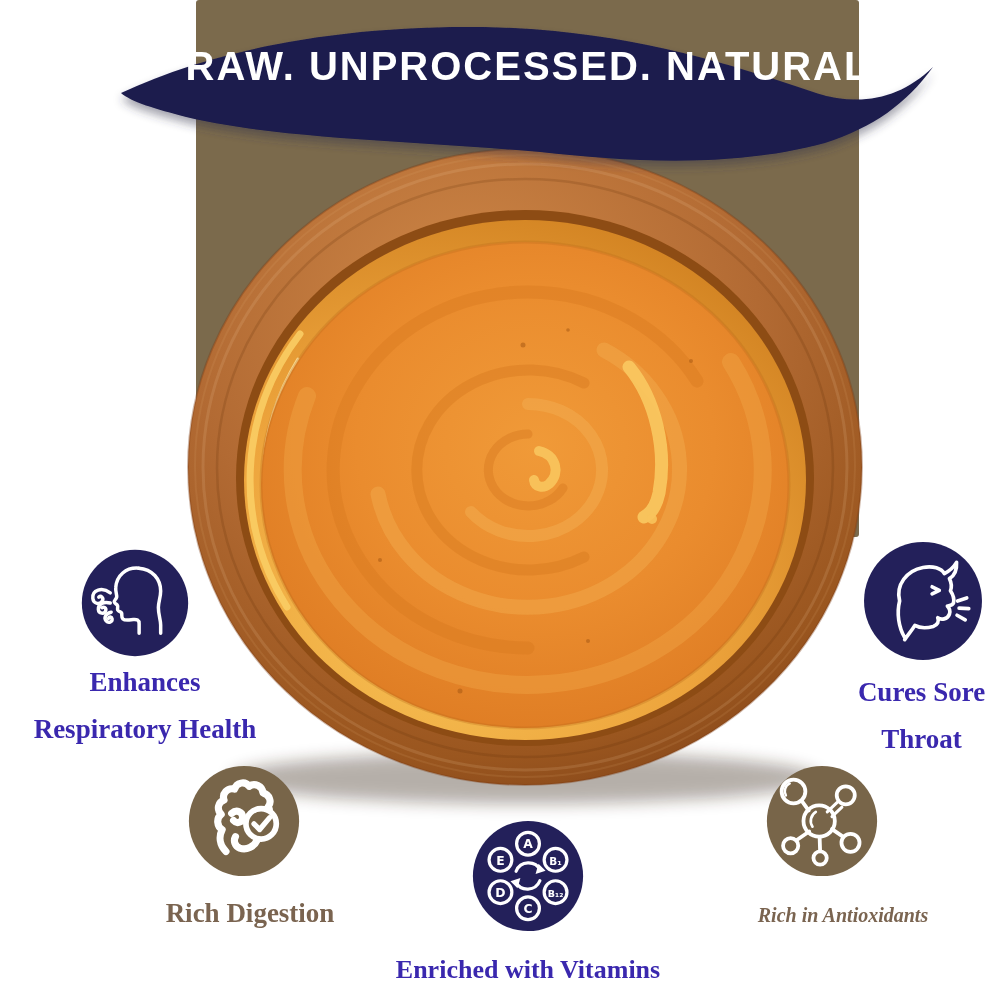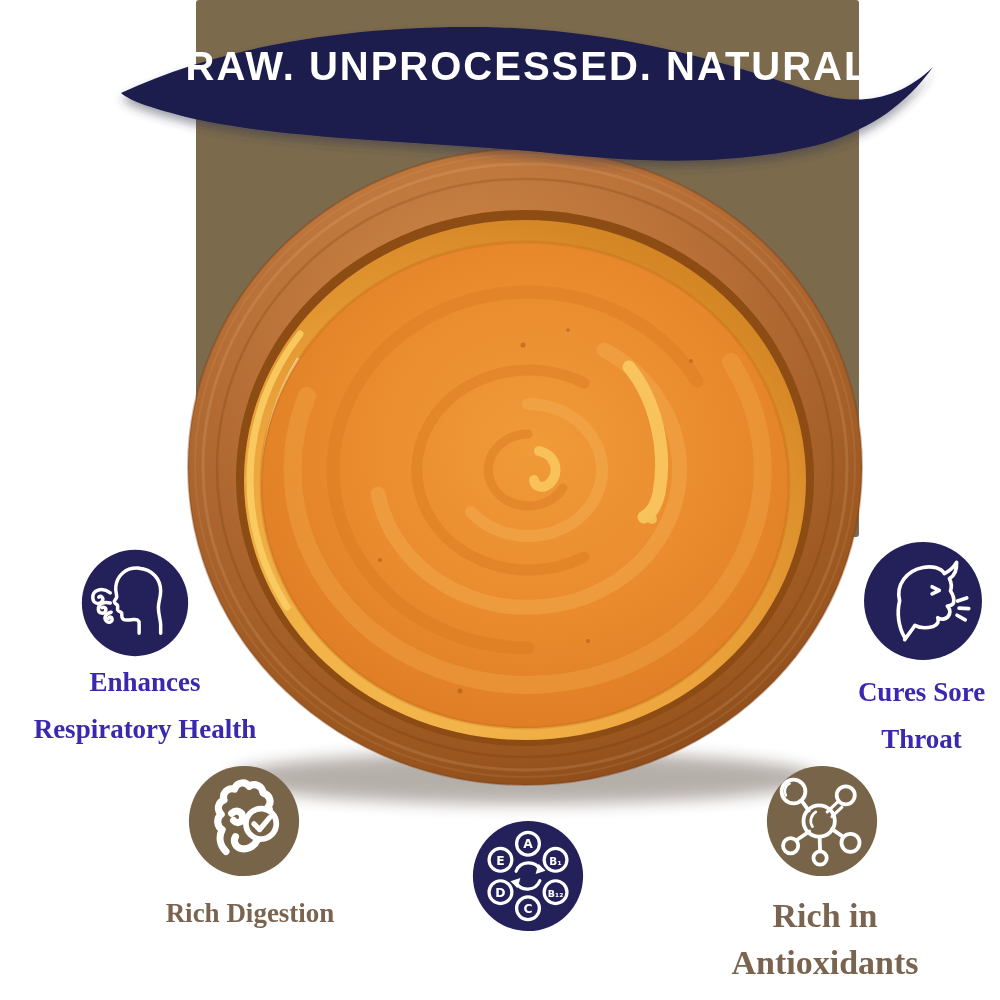--- a/index.html
+++ b/index.html
@@ -15,21 +15,21 @@
   .badge svg{display:block;}
   
   .benefit-label{position:absolute;z-index:6;text-align:center;font-weight:700;font-size:27px;}
   .benefit-label .ln{height:47px;line-height:47px;}
   .violet{color:#3a28ae;}
   .brown{color:#7a6450;}
   .lbl-resp{left:-12px;top:659px;width:258px;}
   .lbl-sore{left:771px;top:669px;width:245px;}
   .lbl-dig{left:97px;top:890px;width:250px;}
   .lbl-vit{left:330px;top:946px;width:340px;font-size:26px;}
-  .lbl-anti{left:662px;top:892px;width:270px;font-size:34px;}
+  .lbl-anti{left:680px;top:892px;width:270px;font-size:20px;font-style:italic;}
   .wave-svg{z-index:4;}
   .bowl-svg{z-index:3;}
   .bg-svg{z-index:1;}
 </style>
 </head>
 <body>
 
 <div class="stage">
 
   <svg class="layer bg-svg" width="1000" height="1000" viewBox="0 0 1000 1000">
@@ -194,20 +194,23 @@
       <g fill="#ffffff" font-family="DejaVu Sans, sans-serif" font-weight="bold" text-anchor="middle">
         <text x="60" y="31" font-size="13">A</text>
         <text x="89" y="48" font-size="11">B₁</text>
         <text x="89" y="82" font-size="10">B₁₂</text>
         <text x="60" y="99" font-size="13">C</text>
         <text x="31" y="82" font-size="13">D</text>
         <text x="31" y="48" font-size="13">E</text>
       </g>
     </svg>
   </div>
+  <div class="benefit-label violet lbl-vit">
+    <div class="ln">Enriched with Vitamins</div>
+  </div>
 
   <div class="badge" style="left:737px;top:764px;">
     <svg width="114" height="114" viewBox="0 0 120 120">
       <circle cx="60" cy="60" r="58" fill="#786549"></circle>
       <g fill="none" stroke="#ffffff" stroke-width="4" stroke-linecap="round">
         <circle cx="57" cy="60" r="16.5"></circle>
         <path d="M 53.5 50.5 A 11 11 0 0 0 50 66" stroke-width="2.8"></path>
         <circle cx="30" cy="29" r="12.5"></circle>
         <path d="M 26 20.5 A 9 9 0 0 0 22 33" stroke-width="2.6"></path>
         <circle cx="85" cy="33" r="9.5"></circle>

